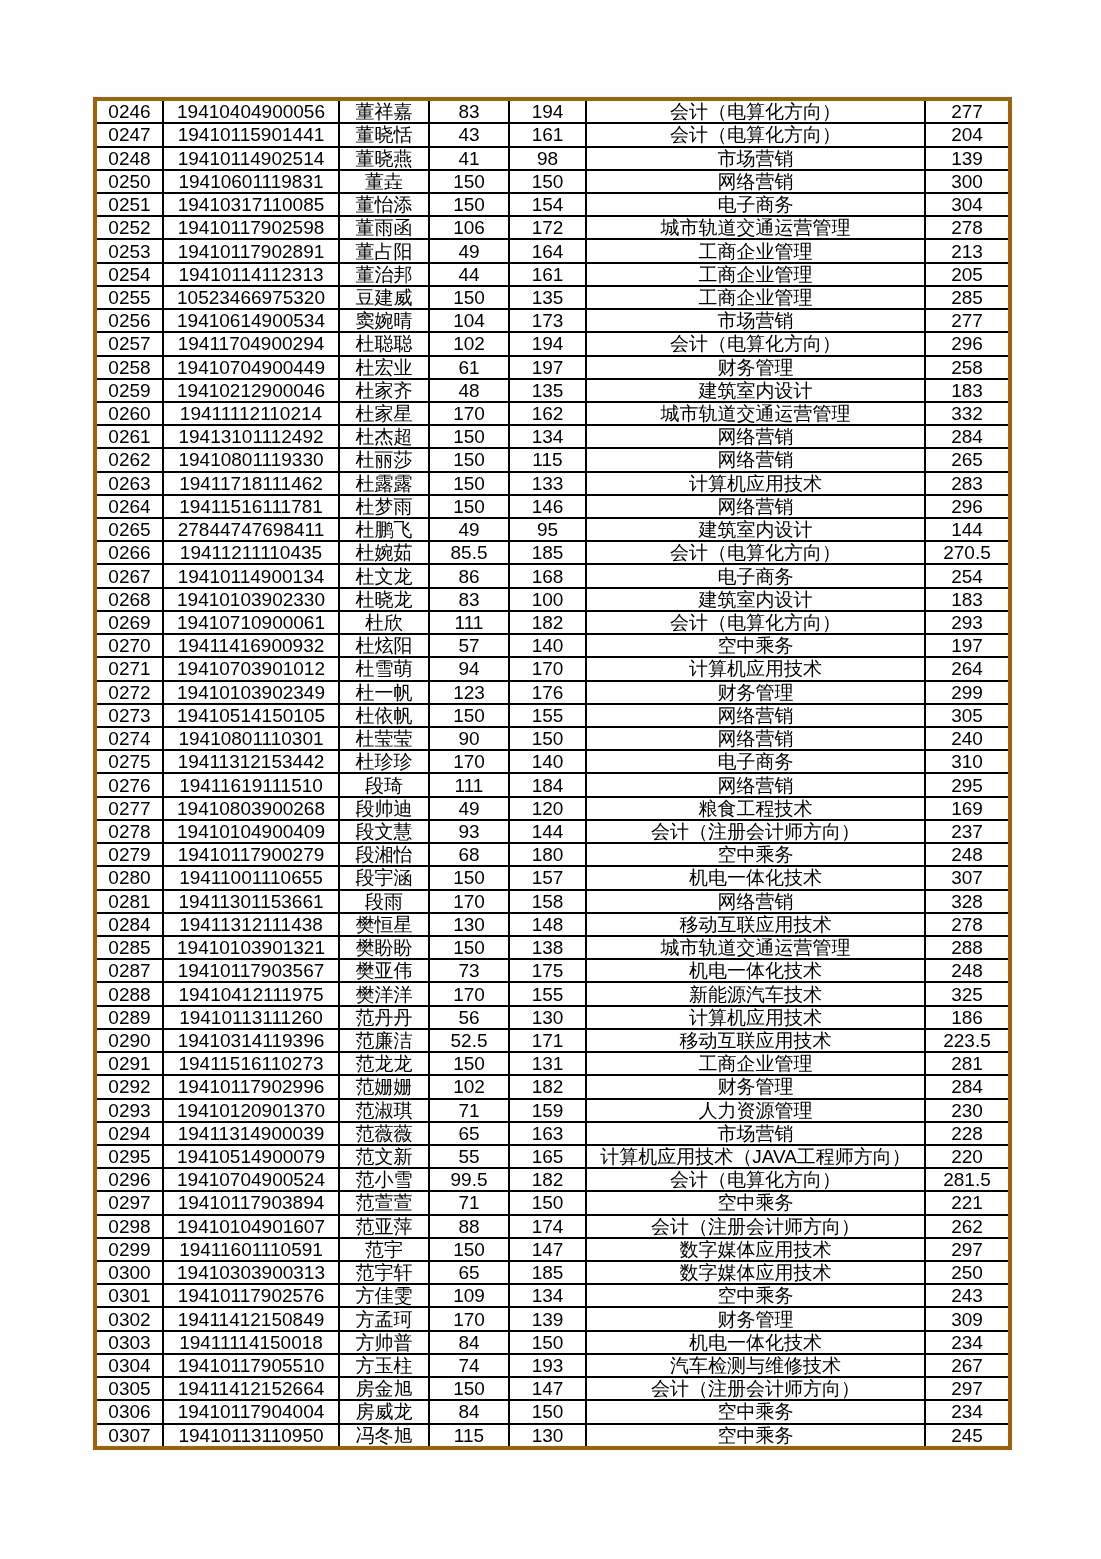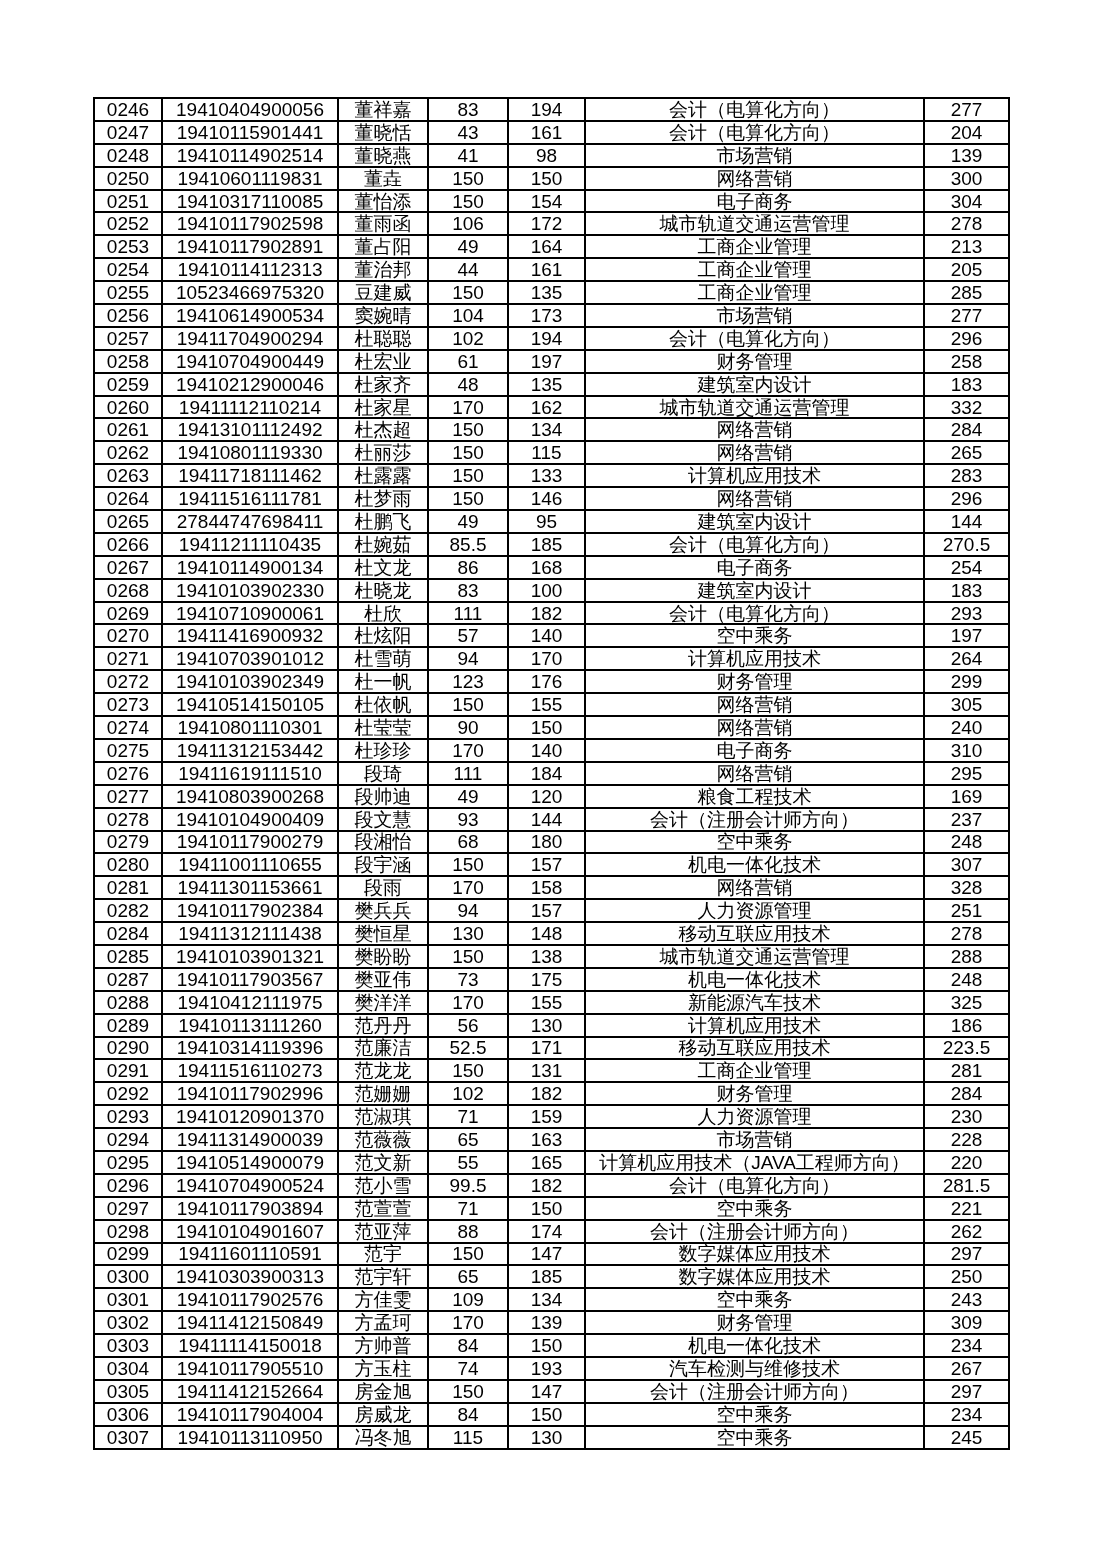--- a/index.html
+++ b/index.html
@@ -16,21 +16,21 @@
     font-family: "Liberation Sans", "DejaVu Sans", sans-serif;
   }
   table.score-table {
     position: absolute;
     left: 93px;
     top: 97px;
     width: 915px;
     height: 1353px;
     border-collapse: collapse;
     table-layout: fixed;
-    border: 2px solid #a16207;
+    border: 4px solid #a16207;
   }
   table.score-table td {
     border: 2px solid #000000;
     padding: 0;
     font-size: 19px;
     line-height: 1;
     text-align: center;
     vertical-align: middle;
     white-space: nowrap;
     overflow: hidden;
@@ -366,29 +366,20 @@
         <tr>
           <td class="col-seq">0281</td>
           <td class="col-exam_no">19411301153661</td>
           <td class="col-name">段雨</td>
           <td class="col-score1">170</td>
           <td class="col-score2">158</td>
           <td class="col-major">网络营销</td>
           <td class="col-total">328</td>
         </tr>
         <tr>
-          <td class="col-seq">0282</td>
-          <td class="col-exam_no">19410117902384</td>
-          <td class="col-name">樊兵兵</td>
-          <td class="col-score1">94</td>
-          <td class="col-score2">157</td>
-          <td class="col-major">人力资源管理</td>
-          <td class="col-total">251</td>
-        </tr>
-        <tr>
           <td class="col-seq">0284</td>
           <td class="col-exam_no">19411312111438</td>
           <td class="col-name name-underline">樊恒星</td>
           <td class="col-score1">130</td>
           <td class="col-score2">148</td>
           <td class="col-major">移动互联应用技术</td>
           <td class="col-total">278</td>
         </tr>
         <tr>
           <td class="col-seq">0285</td>

